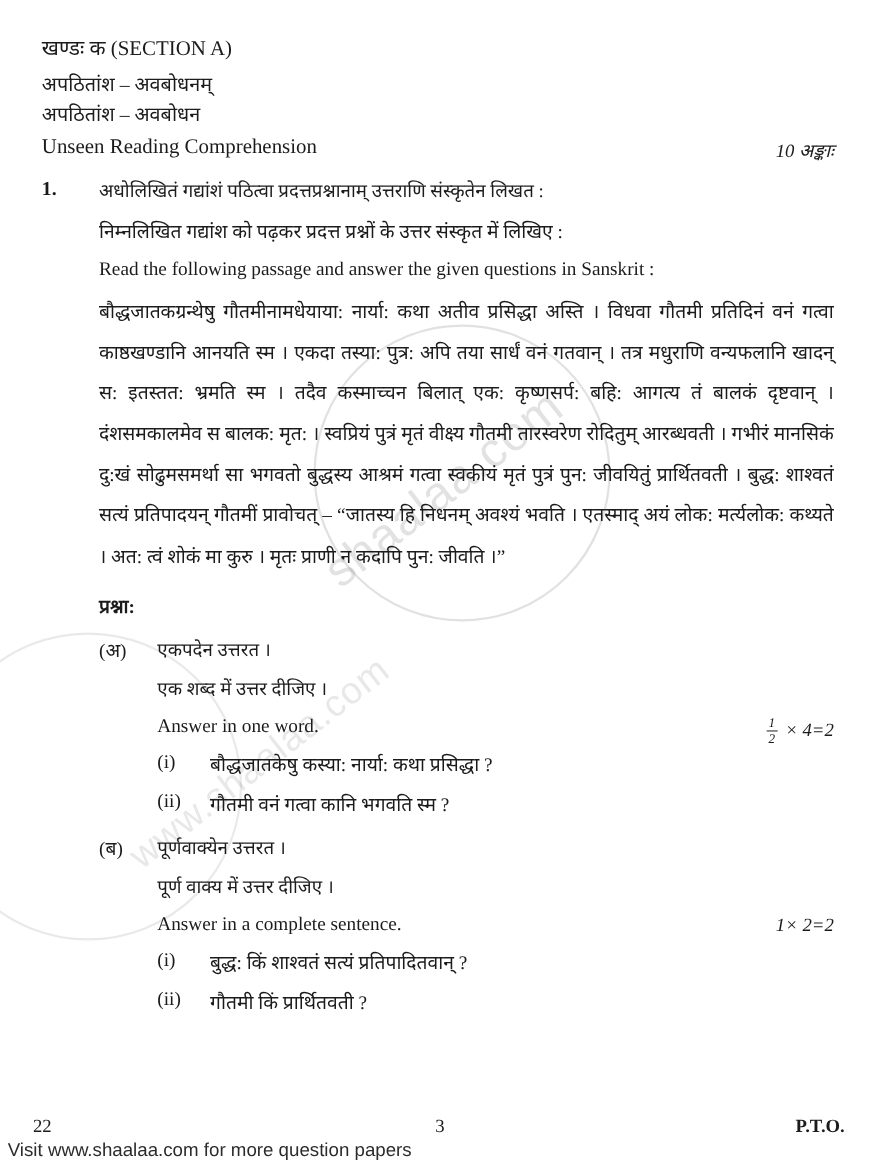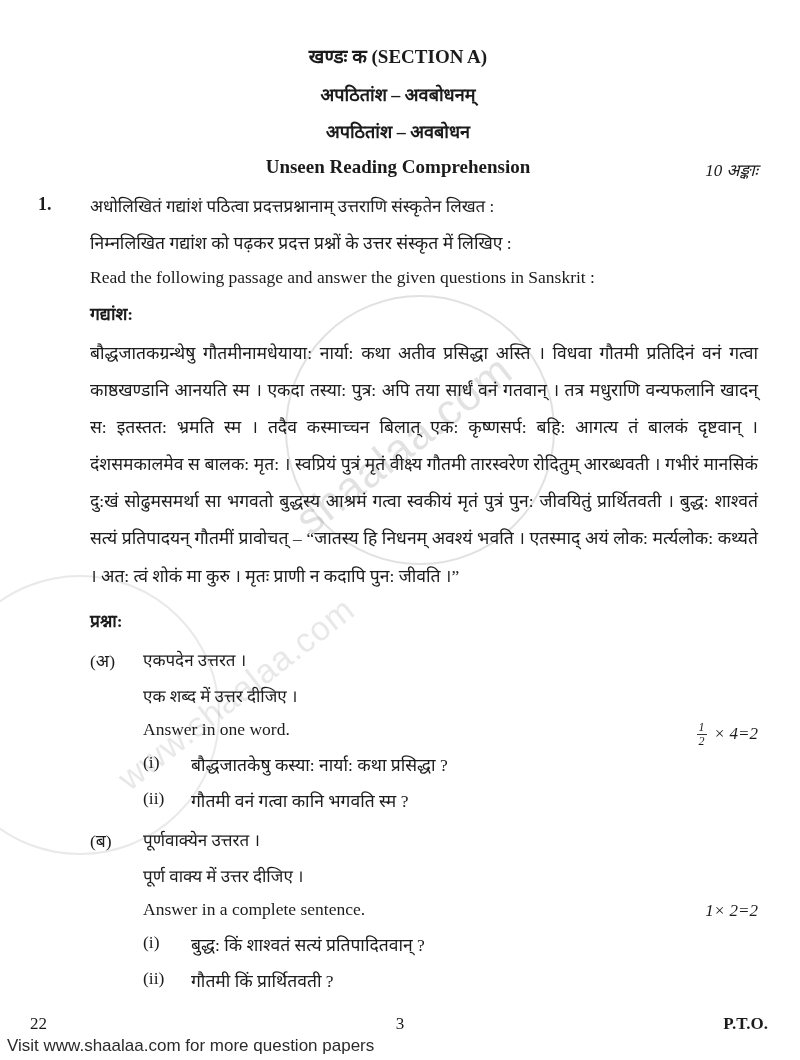--- a/index.html
+++ b/index.html
@@ -33,21 +33,21 @@
     font-family: "Liberation Sans", sans-serif; letter-spacing: 1px;
   }
   .wm-text2 {
     position: absolute; left: 80px; top: 640px; width: 400px;
     transform: rotate(-38deg);
     font-size: 34px; color: rgba(110,110,110,0.16);
     font-family: "Liberation Sans", sans-serif; letter-spacing: 1px;
   }
 
   
-  .h-center { text-align: center; font-weight: bold; margin-top: 13px; }
+  .h-center { font-weight: normal; }
   .h1 { font-size: 19px; margin-bottom: 8px; }
   .h2 { font-size: 18px; margin-bottom: 3px; }
   .h3 { font-size: 18px; margin-bottom: 8px; }
   .h4-row { position: relative; margin-bottom: 16px; }
   .h4 { font-size: 19px; }
   .marks-right {
     position: absolute; right: 0; top: 2px;
     font-style: italic; font-weight: normal; font-size: 17px;
   }
 
@@ -114,21 +114,20 @@
       <span class="marks-right">10 अङ्काः</span>
     </div>
 
     <div class="q-row">
       <span class="q-num">1.</span>
       <span class="q-text">अधोलिखितं गद्यांशं पठित्वा प्रदत्तप्रश्नानाम् उत्तराणि संस्कृतेन लिखत :</span>
     </div>
 
     <div class="ind">निम्नलिखित गद्यांश को पढ़कर प्रदत्त प्रश्नों के उत्तर संस्कृत में लिखिए :</div>
     <div class="ind">Read the following passage and answer the given questions in Sanskrit :</div>
-    <div class="ind bold">गद्यांश:</div>
 
     <div class="passage">बौद्धजातकग्रन्थेषु गौतमीनामधेयाया: नार्या: कथा अतीव प्रसिद्धा अस्ति । विधवा गौतमी प्रतिदिनं वनं गत्वा काष्ठखण्डानि आनयति स्म । एकदा तस्या: पुत्र: अपि तया सार्धं वनं गतवान् । तत्र मधुराणि वन्यफलानि खादन् स: इतस्तत: भ्रमति स्म । तदैव कस्माच्चन बिलात् एक: कृष्णसर्प: बहि: आगत्य तं बालकं दृष्टवान् । दंशसमकालमेव स बालक: मृत: । स्वप्रियं पुत्रं मृतं वीक्ष्य गौतमी तारस्वरेण रोदितुम् आरब्धवती । गभीरं मानसिकं दु:खं सोढुमसमर्था सा भगवतो बुद्धस्य आश्रमं गत्वा स्वकीयं मृतं पुत्रं पुन: जीवयितुं प्रार्थितवती । बुद्ध: शाश्वतं सत्यं प्रतिपादयन् गौतमीं प्रावोचत् – “जातस्य हि निधनम् अवश्यं भवति । एतस्माद् अयं लोक: मर्त्यलोक: कथ्यते । अत: त्वं शोकं मा कुरु । मृतः प्राणी न कदापि पुन: जीवति ।”</div>
 
     <div class="ind bold">प्रश्ना:</div>
 
     <div class="part">
       <div class="part-head">
         <span class="part-label">(अ)</span>
         <div class="part-body">
           <div class="pline first">एकपदेन उत्तरत ।</div>

